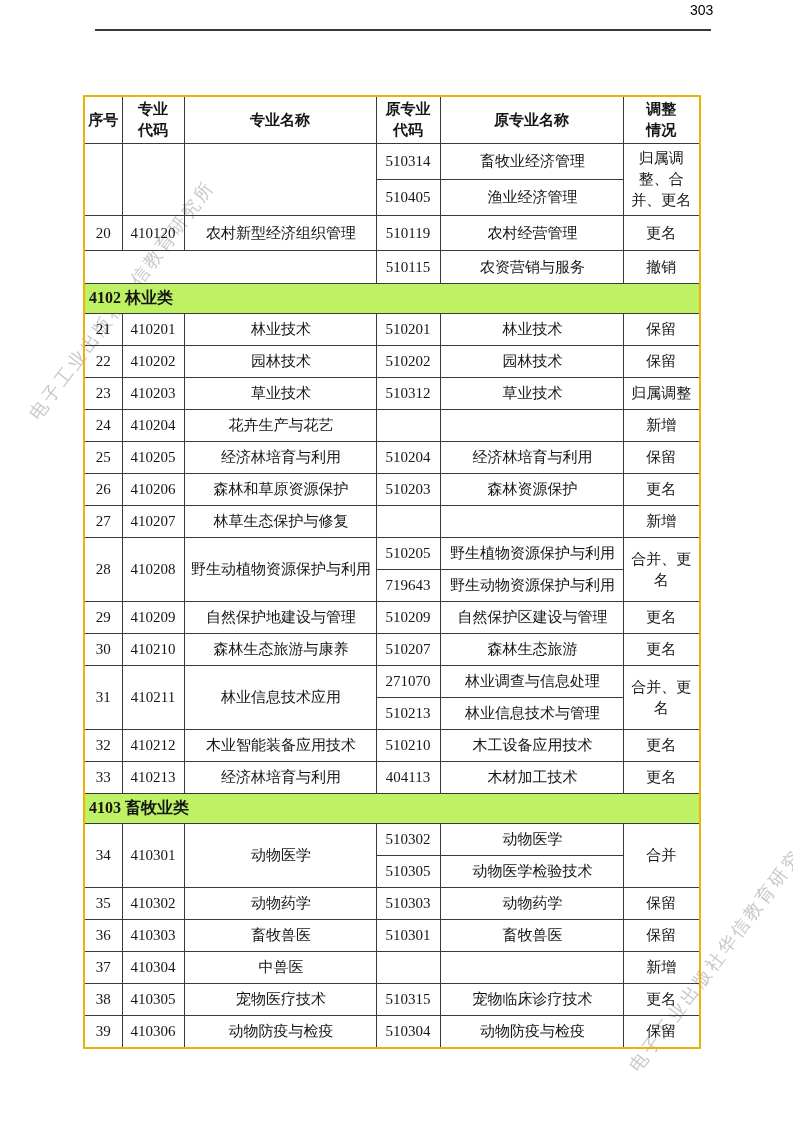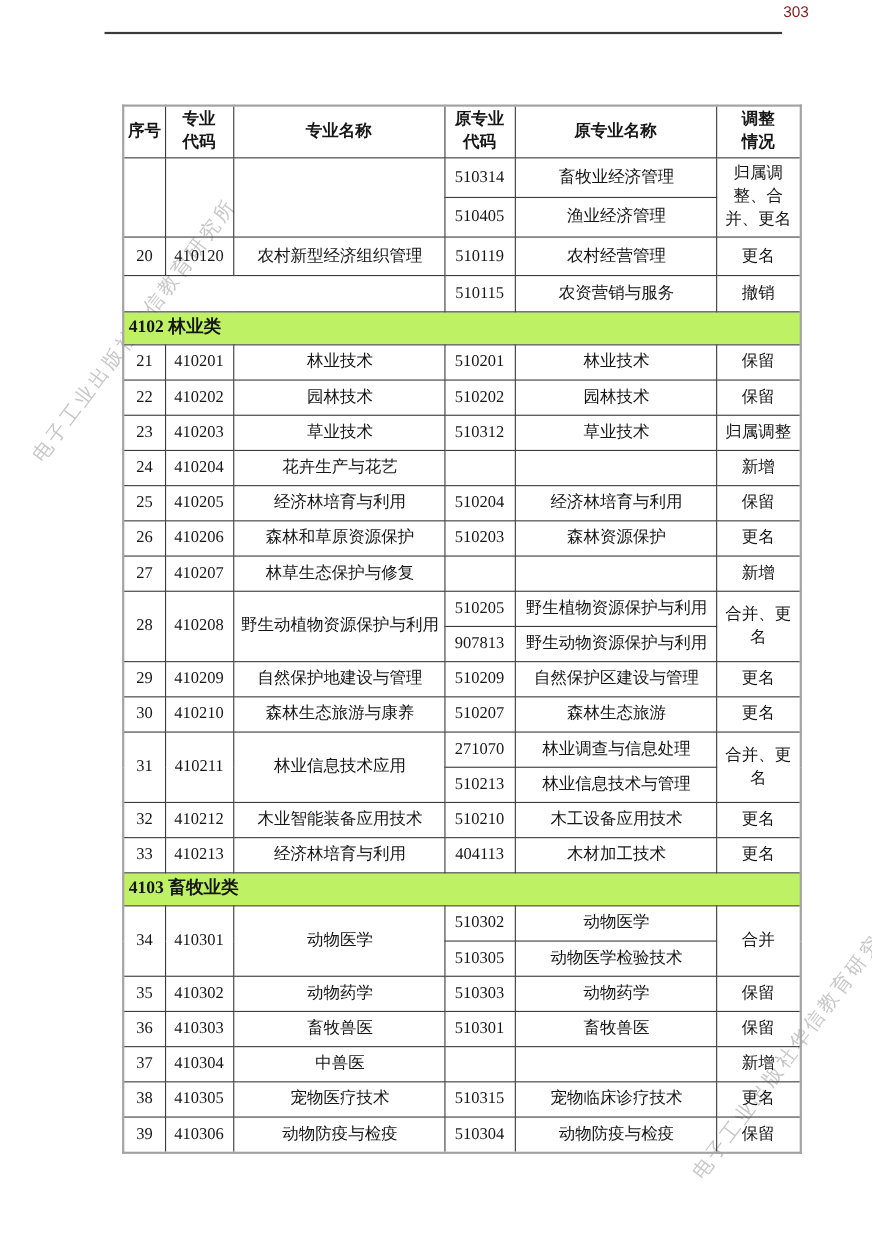--- a/index.html
+++ b/index.html
@@ -2,39 +2,39 @@
 <html lang="zh"><head>
 <meta charset="utf-8">
 <style>
   html,body { margin:0; padding:0; background:#ffffff; }
   .page {
     position:relative; width:793px; height:1122px; background:#ffffff;
     font-family:"Liberation Serif","DejaVu Sans",serif; color:#161616;
     overflow:hidden;
   }
   .page-number {
-    position:absolute; top:2px; left:712px; font-size:14px;
-    font-family:"Liberation Sans",sans-serif; color:#7f1d1d;
+    position:absolute; top:2px; left:690px; font-size:14px;
+    font-family:"Liberation Sans",sans-serif; color:#000000;
   }
   .top-rule {
     position:absolute; left:95px; top:29px; width:616px; height:2px;
     background:#3a3a3a;
   }
   .watermark {
     position:absolute; white-space:nowrap; width:330px; text-align:center;
     font-size:18px; letter-spacing:3px; color:rgba(152,152,152,0.55);
     font-family:"Liberation Sans","DejaVu Sans",sans-serif;
     transform:rotate(-53deg); transform-origin:center; pointer-events:none;
   }
   .wm1 { left:-43px; top:288px; }
   .wm2 { left:557px; top:940px; }
   table.major-table {
-    position:absolute; left:111px; top:95px; width:616px;
+    position:absolute; left:83px; top:95px; width:616px;
     border-collapse:collapse; table-layout:fixed;
-    font-size:15px; border:2px solid #a3a3a3;
+    font-size:15px; border:2px solid #eab308;
   }
   .major-table th, .major-table td {
     border:1px solid #3a3a3a; text-align:center; vertical-align:middle;
     padding:2px 3px; line-height:1.4; overflow:hidden;
   }
   .major-table thead tr { height:45px; }
   .major-table th { font-weight:bold; white-space:pre-line; padding:2px 1px; }
   .major-table td.left { text-align:center; padding-left:5px; }
   .major-table td.section {
     background:#bef264; font-weight:bold; text-align:left;
@@ -162,21 +162,21 @@
         </tr>
         <tr style="height: 32px;">
           <td rowspan="2">28</td>
           <td rowspan="2">410208</td>
           <td rowspan="2" class="left">野生动植物资源保护与利用</td>
           <td>510205</td>
           <td class="left">野生植物资源保护与利用</td>
           <td rowspan="2">合并、更名</td>
         </tr>
         <tr style="height: 32px;">
-          <td>907813</td>
+          <td>719643</td>
           <td class="left">野生动物资源保护与利用</td>
         </tr>
         <tr style="height: 32px;">
           <td>29</td>
           <td>410209</td>
           <td class="left">自然保护地建设与管理</td>
           <td>510209</td>
           <td class="left">自然保护区建设与管理</td>
           <td>更名</td>
         </tr>

